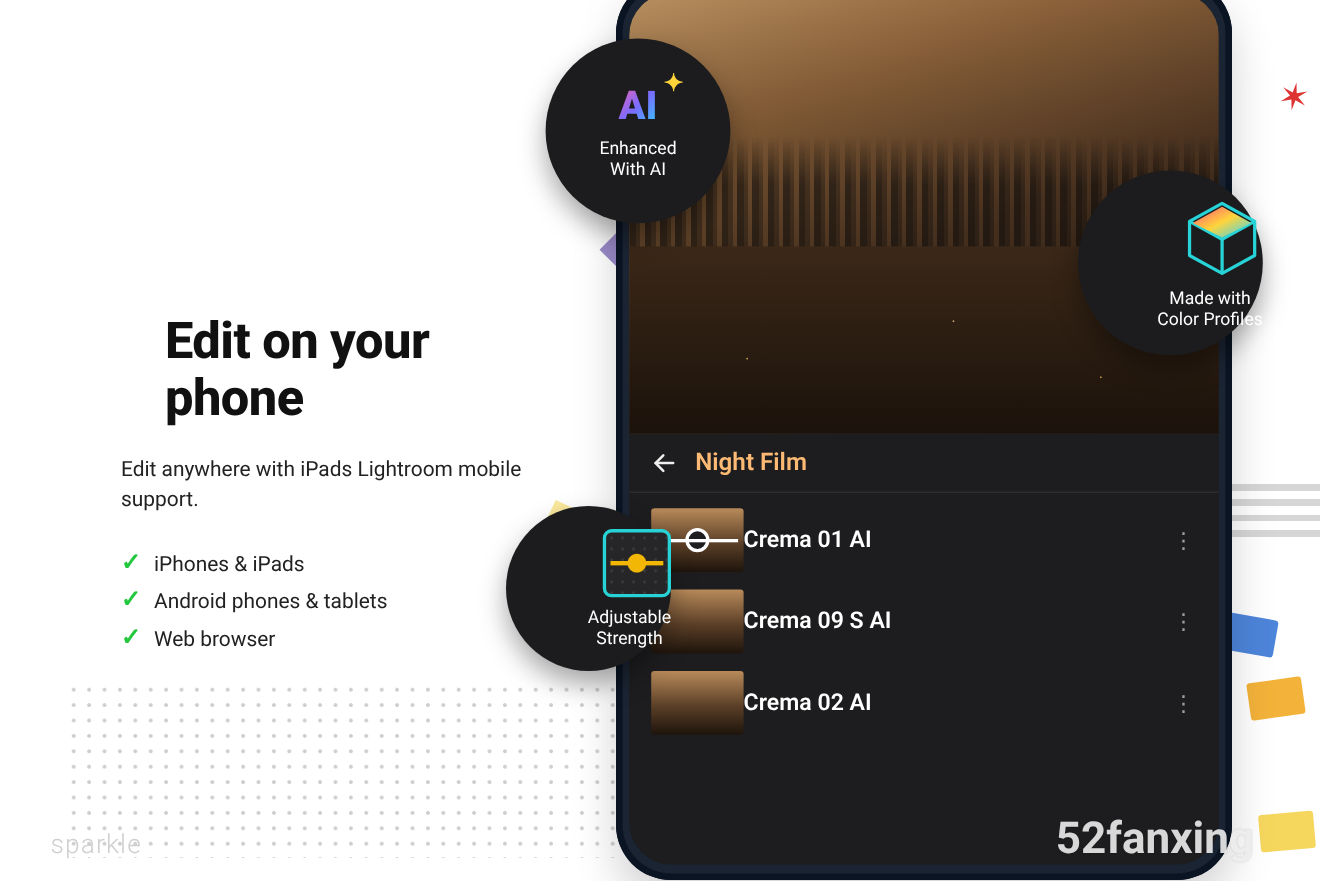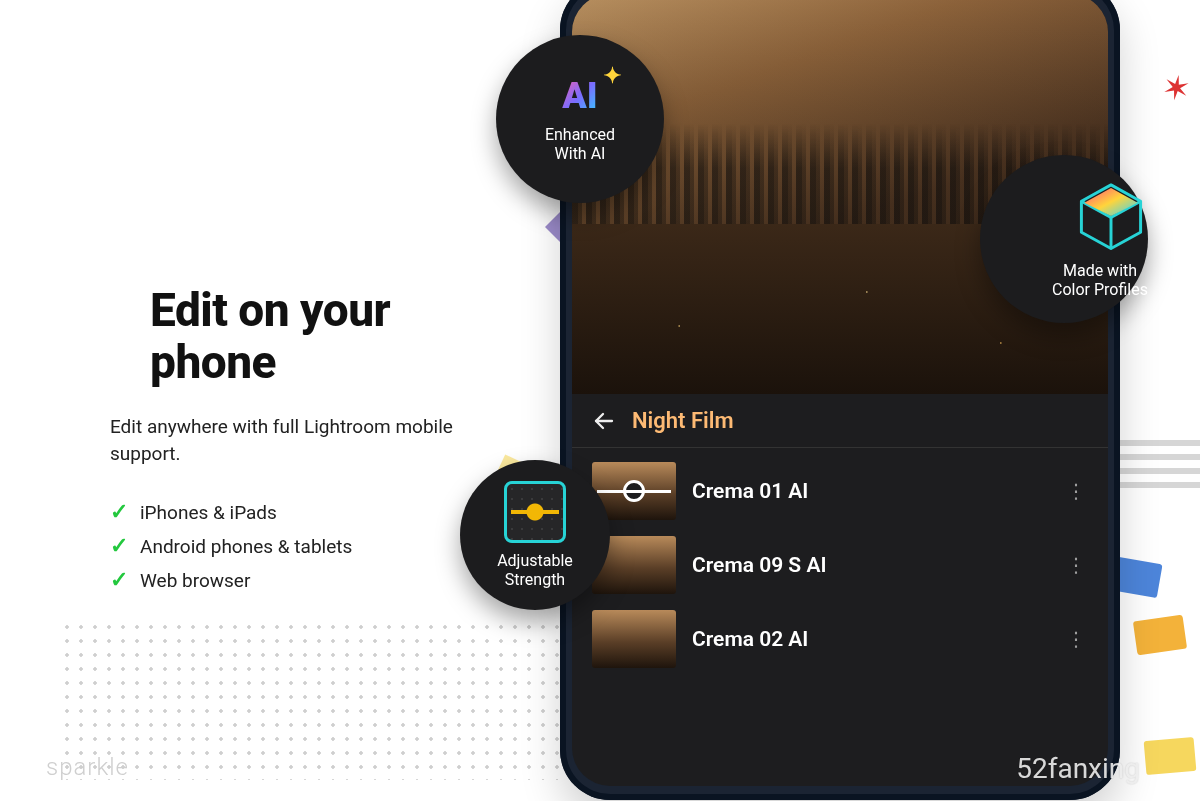--- a/index.html
+++ b/index.html
@@ -106,21 +106,21 @@
   .section-header {
     display:flex; align-items:center; gap:16px;
     padding: 14px 20px;
     border-bottom: 1px solid #333;
   }
   .back-arrow { width:24px; height:24px; color:#eee; }
   .section-title { color:#fdba74; font-size:22px; font-weight:600; }
 
   .preset-list { padding: 6px 0; }
   .preset-row {
-    display:flex; align-items:center; gap:16px;
+    display:flex; align-items:center; 
     padding: 8px 20px;
   }
   .thumb {
     width:84px; height:58px; border-radius:3px;
     background: linear-gradient(180deg,#b88a5a 0%, #5b3f27 55%, #1e140c 100%);
     position:relative; overflow:hidden; flex:0 0 auto;
   }
   .thumb.adjust::after{
     content:""; position:absolute; inset:0;
     background:
@@ -139,21 +139,21 @@
     position:absolute;
     width:168px; height:168px;
     border-radius:50%;
     background:#1c1c1e;
     color:#fff;
     display:flex; flex-direction:column; align-items:center; justify-content:center;
     gap:8px;
     box-shadow: 0 12px 24px rgba(0,0,0,.35);
     text-align:center;
   }
-  .badge.small { width:150px; height:150px; }
+  .badge.small { width:150px; height:150px;align-items:flex-end; }
   .badge .blabel { font-size:16px; line-height:1.2; }
 
   .badge-ai { left:496px; top:35px; }
   .badge-profiles { left:980px; top:155px;align-items:flex-end; }
   .badge-strength { left:460px; top:460px; }
 
   .ai-glyph {
     font-size:36px; font-weight:900;
     background: linear-gradient(135deg, #ff5fa6, #7a6cff 50%, #2dd4ff);
     -webkit-background-clip: text; background-clip:text; color:transparent;
@@ -182,21 +182,21 @@
   .dots {
     position:absolute; left:60px; top:620px; width:520px; height:160px;
     background: radial-gradient(#cfcfcf 1.5px, transparent 2px) 0 0/14px 14px;
   }
   .sparkle-wm {
     position:absolute; left:46px; bottom:20px;
     color:#cfcfcf; font-size:24px; letter-spacing:1px; font-weight:300;
   }
   .brand-wm {
     position:absolute; right:60px; bottom:16px;
-    color:#ededed; font-size:28px; font-weight:400; opacity:.9;
+    color:#ededed; font-size:40px; font-weight:700; opacity:.9;
     text-shadow: 0 0 2px rgba(0,0,0,.2);
   }
   .deco-tab { position:absolute; width:50px; height:34px; border-radius:3px; }
   .t-or { background:#f3b23a; right:15px; top:618px; transform:rotate(-8deg); }
   .t-bl { background:#3a78d6; right:40px; top:560px; transform:rotate(10deg); opacity:.9; }
   .t-yl { background:#f6d75e; right:5px; bottom:28px; transform:rotate(-5deg); }
   .t-gr { background:#54b36a; right:110px; bottom:40px; transform:rotate(4deg); opacity:.4; }
   .purple-diamond { position:absolute; left:550px; top:215px; width:24px; height:24px; background:#5a3fa8; transform:rotate(45deg); opacity:.6; }
   .yellow-chip { position:absolute; left:500px; top:460px; width:30px; height:18px; background:#f6d13b; transform:rotate(25deg); opacity:.5; }
 </style>
@@ -210,21 +210,21 @@
   <span class="red-star">✶</span>
   <div class="purple-diamond"></div>
   <div class="yellow-chip"></div>
   <div class="deco-tab t-bl"></div>
   <div class="deco-tab t-or"></div>
   <div class="deco-tab t-gr"></div>
   <div class="deco-tab t-yl"></div>
 
   <section class="left">
     <h1>Edit on your phone</h1>
-    <p class="subtitle">Edit anywhere with full Lightroom mobile support.</p>
+    <p class="subtitle">Edit anywhere with iPads Lightroom mobile support.</p>
     <ul class="features">
       <li>
         <span class="check">✓</span>
         <span>iPhones &amp; iPads</span>
       </li>
       <li>
         <span class="check">✓</span>
         <span>Android phones &amp; tablets</span>
       </li>
       <li>

